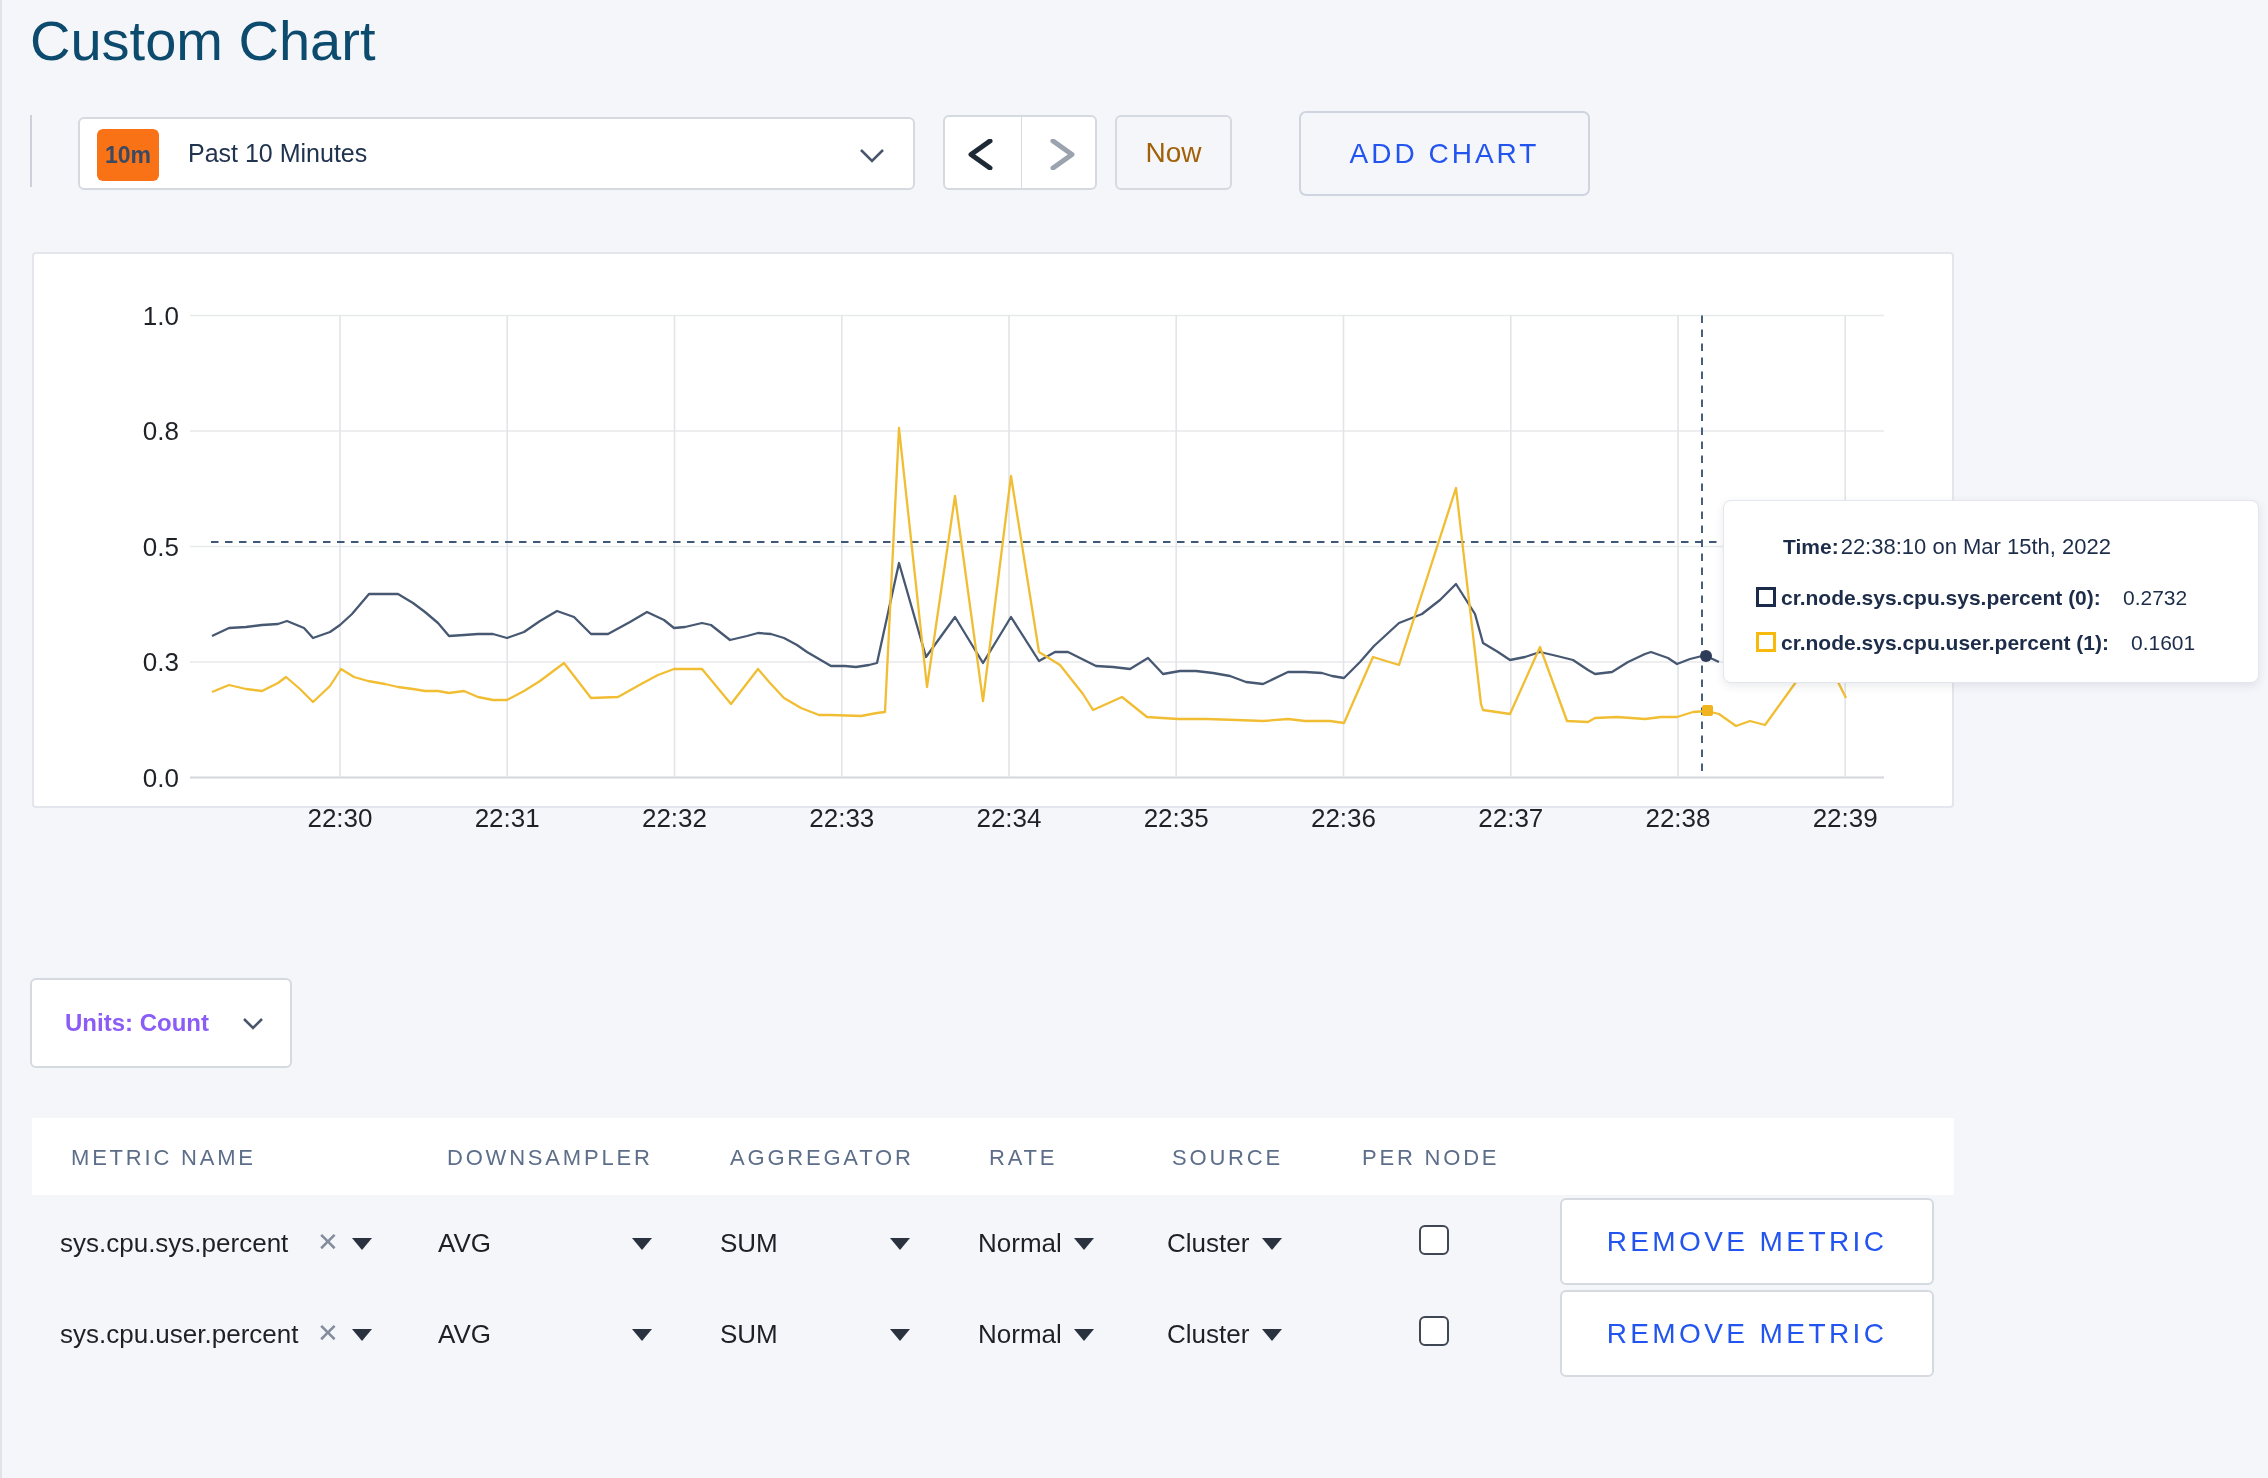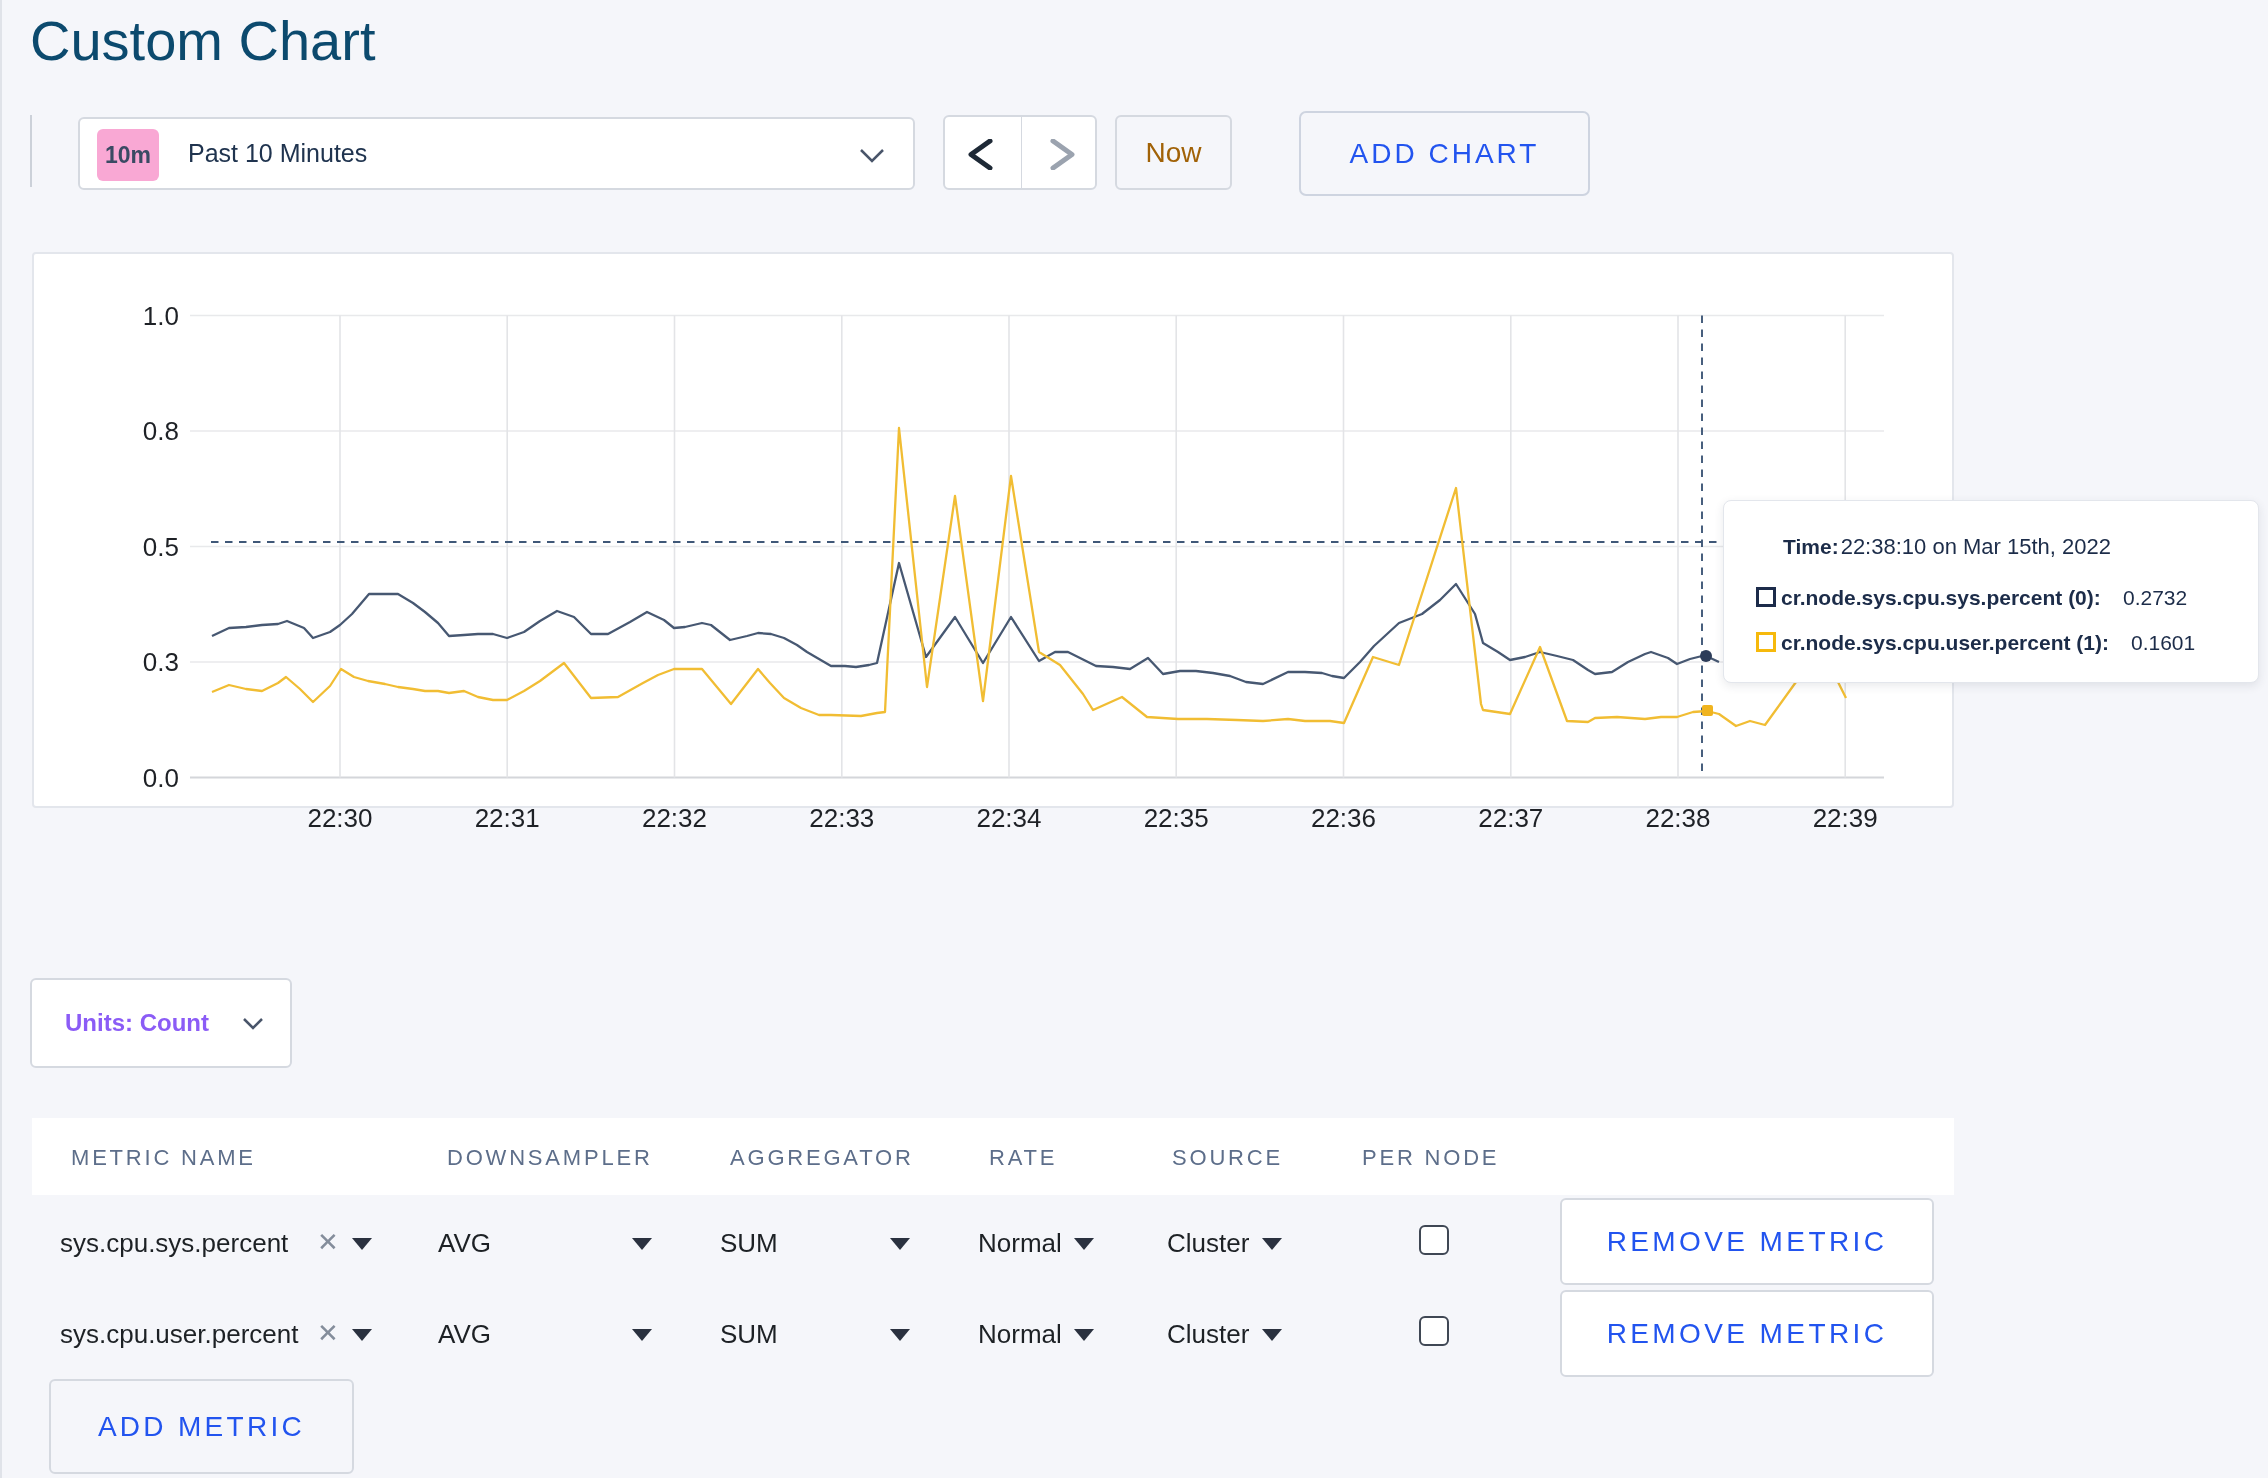--- a/index.html
+++ b/index.html
@@ -9,21 +9,21 @@
 .hdr { position:absolute; font-size:22px; font-weight:500; letter-spacing:2.8px; color:#5d6e8a; }
 </style></head><body>
 <div id="page">
 
 <div class="abs" style="left:0;top:0;width:2px;height:1478px;background:#e0e3e9"></div>
 <div class="abs" style="left:30px;top:8px;font-size:56px;font-weight:400;color:#0c4a6e">Custom Chart</div>
 
 <div class="abs" style="left:30px;top:115px;width:2px;height:72px;background:#ccd1d9"></div>
 
 <div class="btn" style="left:78px;top:117px;width:837px;height:73px;background:#fff;justify-content:flex-start">
-  <div class="abs" style="left:17px;top:10px;width:62px;height:52px;background:#f9a8d4;border-radius:6px;display:flex;align-items:center;justify-content:center;font-weight:700;font-size:23px;color:#3a4a63">10m</div>
+  <div class="abs" style="left:17px;top:10px;width:62px;height:52px;background:#f97316;border-radius:6px;display:flex;align-items:center;justify-content:center;font-weight:700;font-size:23px;color:#3a4a63">10m</div>
   <div style="margin-left:108px;font-size:25px;color:#20344f">Past 10 Minutes</div>
   <svg class="abs" style="right:28px;top:29px" width="26" height="15" viewBox="0 0 26 15">
         <polyline points="2,2 13,13 24,2" fill="none" stroke="#49556a" stroke-width="2.5"></polyline>
       </svg>
 </div>
 
 <div class="btn" style="left:943px;top:115px;width:154px;height:75px;background:#fff">
   <div class="abs" style="left:76px;top:0;width:1px;height:71px;background:#d5d9e0"></div>
   <svg class="abs" style="left:0px;top:22px" width="154" height="31" viewBox="0 0 154 31">
     <polyline points="45,2 26,15.5 45,29" fill="none" stroke="#1e2936" stroke-width="5" stroke-linecap="round" stroke-linejoin="round"></polyline>
@@ -125,14 +125,13 @@
 <div class="abs" style="left:890px;top:1329px;width:0;height:0;border-left:10.5px solid transparent;border-right:10.5px solid transparent;border-top:12px solid #2a313f"></div>
 <div class="abs" style="left:1074px;top:1329px;width:0;height:0;border-left:10.5px solid transparent;border-right:10.5px solid transparent;border-top:12px solid #2a313f"></div>
 <div class="abs" style="left:1262px;top:1329px;width:0;height:0;border-left:10.5px solid transparent;border-right:10.5px solid transparent;border-top:12px solid #2a313f"></div>
 <div class="abs" style="left:438px;top:1319px;font-size:26px;color:#1d2125;">AVG</div>
 <div class="abs" style="left:720px;top:1319px;font-size:26px;color:#1d2125;">SUM</div>
 <div class="abs" style="left:978px;top:1319px;font-size:26px;color:#1d2125;">Normal</div>
 <div class="abs" style="left:1167px;top:1319px;font-size:26px;color:#1d2125;">Cluster</div>
 <div class="abs" style="left:1419px;top:1316px;width:30px;height:30px;border:2px solid #3f4754;border-radius:6px;background:#fff"></div>
 <div class="btn blue" style="left:1560px;top:1290px;width:374px;height:87px;background:#fff;letter-spacing:3.4px">REMOVE METRIC</div>
 
-<div class="btn blue" style="left:49px;top:1379px;width:305px;height:95px;letter-spacing:3.3px">ADD METRIC</div>
 
 </div>
 </body></html>

